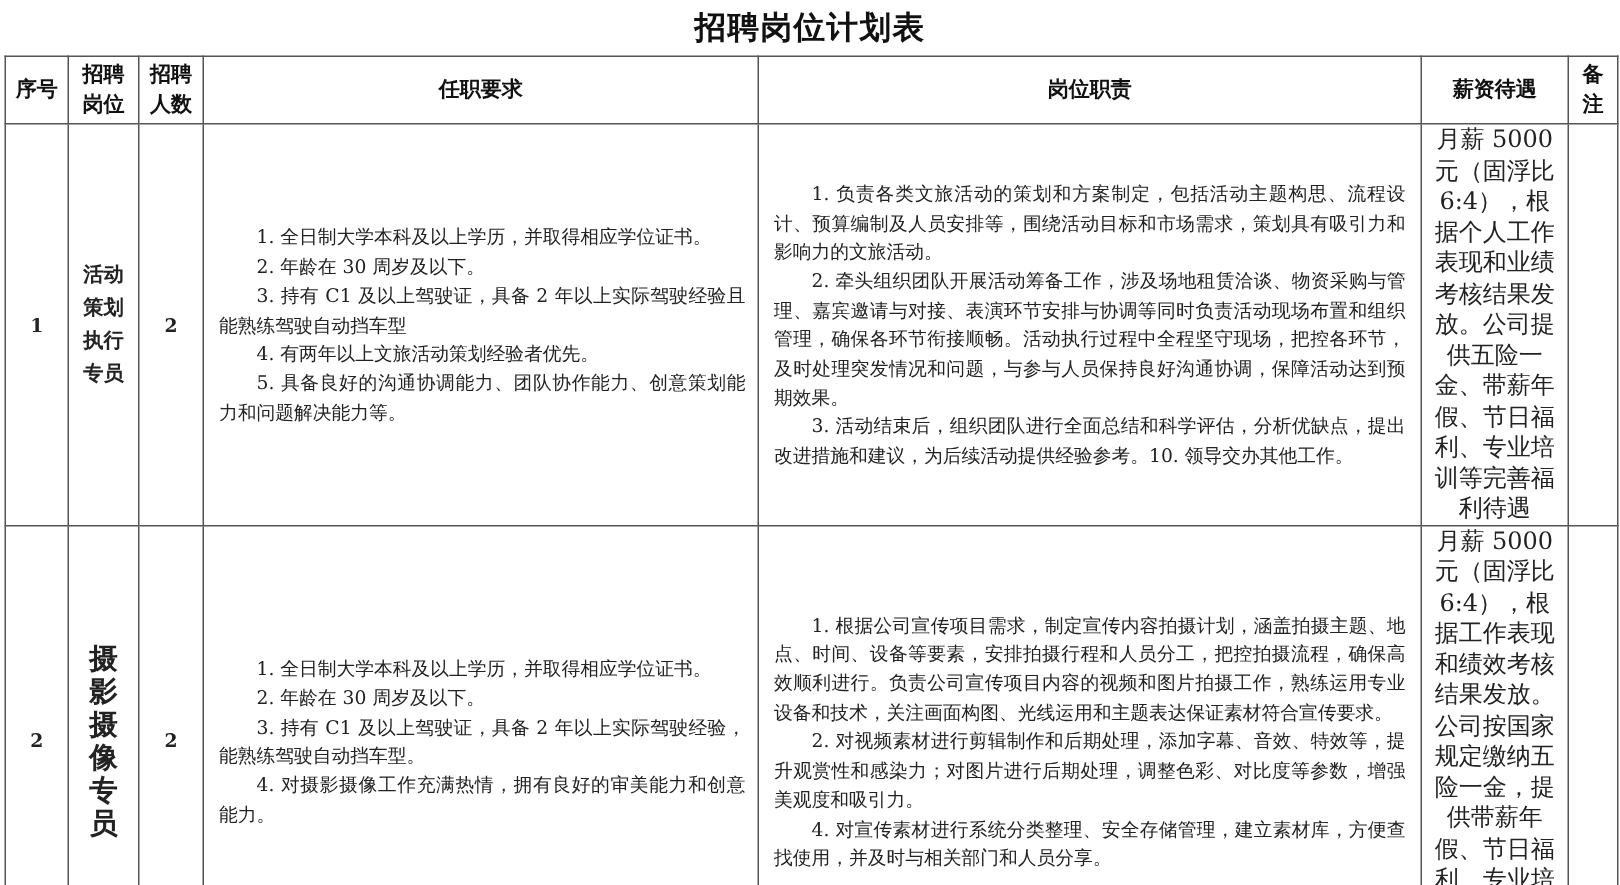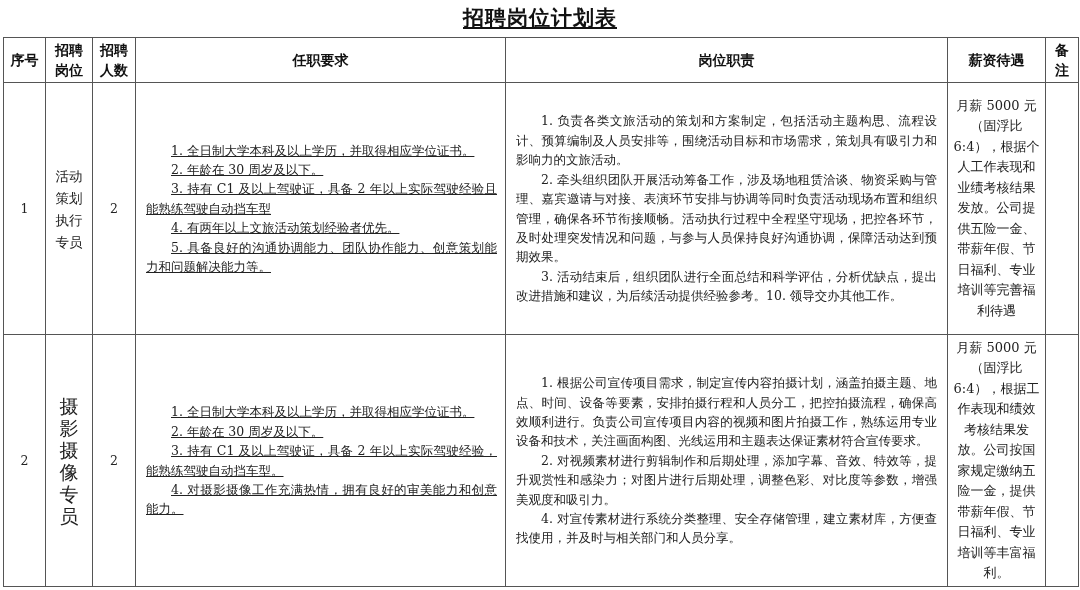--- a/index.html
+++ b/index.html
@@ -1,27 +1,27 @@
 <!DOCTYPE html>
 <html><head>
 <meta charset="utf-8">
 <style>
   html, body { margin:0; padding:0; background:#ffffff; }
   body { width:1080px; height:590px; overflow:hidden; font-family:"DejaVu Serif","Liberation Serif",serif; color:#222; }
-  .title { position:absolute; left:0; top:4px; width:1080px; text-align:center; font-size:21px; font-weight:bold; letter-spacing:1px; color:#111;text-decoration:underline; }
+  .title { position:absolute; left:0; top:4px; width:1080px; text-align:center; font-size:21px; font-weight:bold; letter-spacing:1px; color:#111; }
   table { position:absolute; left:3px; top:37px; border-collapse:collapse; table-layout:fixed; width:1075px; }
   td, th { border:1.5px solid #555; padding:0; vertical-align:middle; }
   th { font-weight:bold; font-size:14px; text-align:center; line-height:20px; height:44px; color:#111; }
   td { font-size:12.5px; line-height:19.4px; }
-  .c { text-align:center; }
+  .c { text-align:center;font-weight:bold; }
   .narrow { padding:0 6px; }
-  .req { padding:0 8px 0 10px; text-align:justify;text-decoration:underline; }
+  .req { padding:0 8px 0 10px; text-align:justify; }
   .req p, .duty p { margin:0; text-indent:2em; }
   .duty { padding:0 10px 0 10px; text-align:justify; }
-  .sal { text-align:center; padding:0 4px; font-size:13px; line-height:20.5px;margin-left:27px; }
+  .sal { text-align:center; padding:0 4px; font-size:16px; line-height:20.5px;margin-left:27px; }
   .row1 { height:252px; }
   .row2 { height:252px; }
 </style>
 </head>
 <body>
 
 <div class="title">招聘岗位计划表</div>
 
 <table>
   <colgroup>

